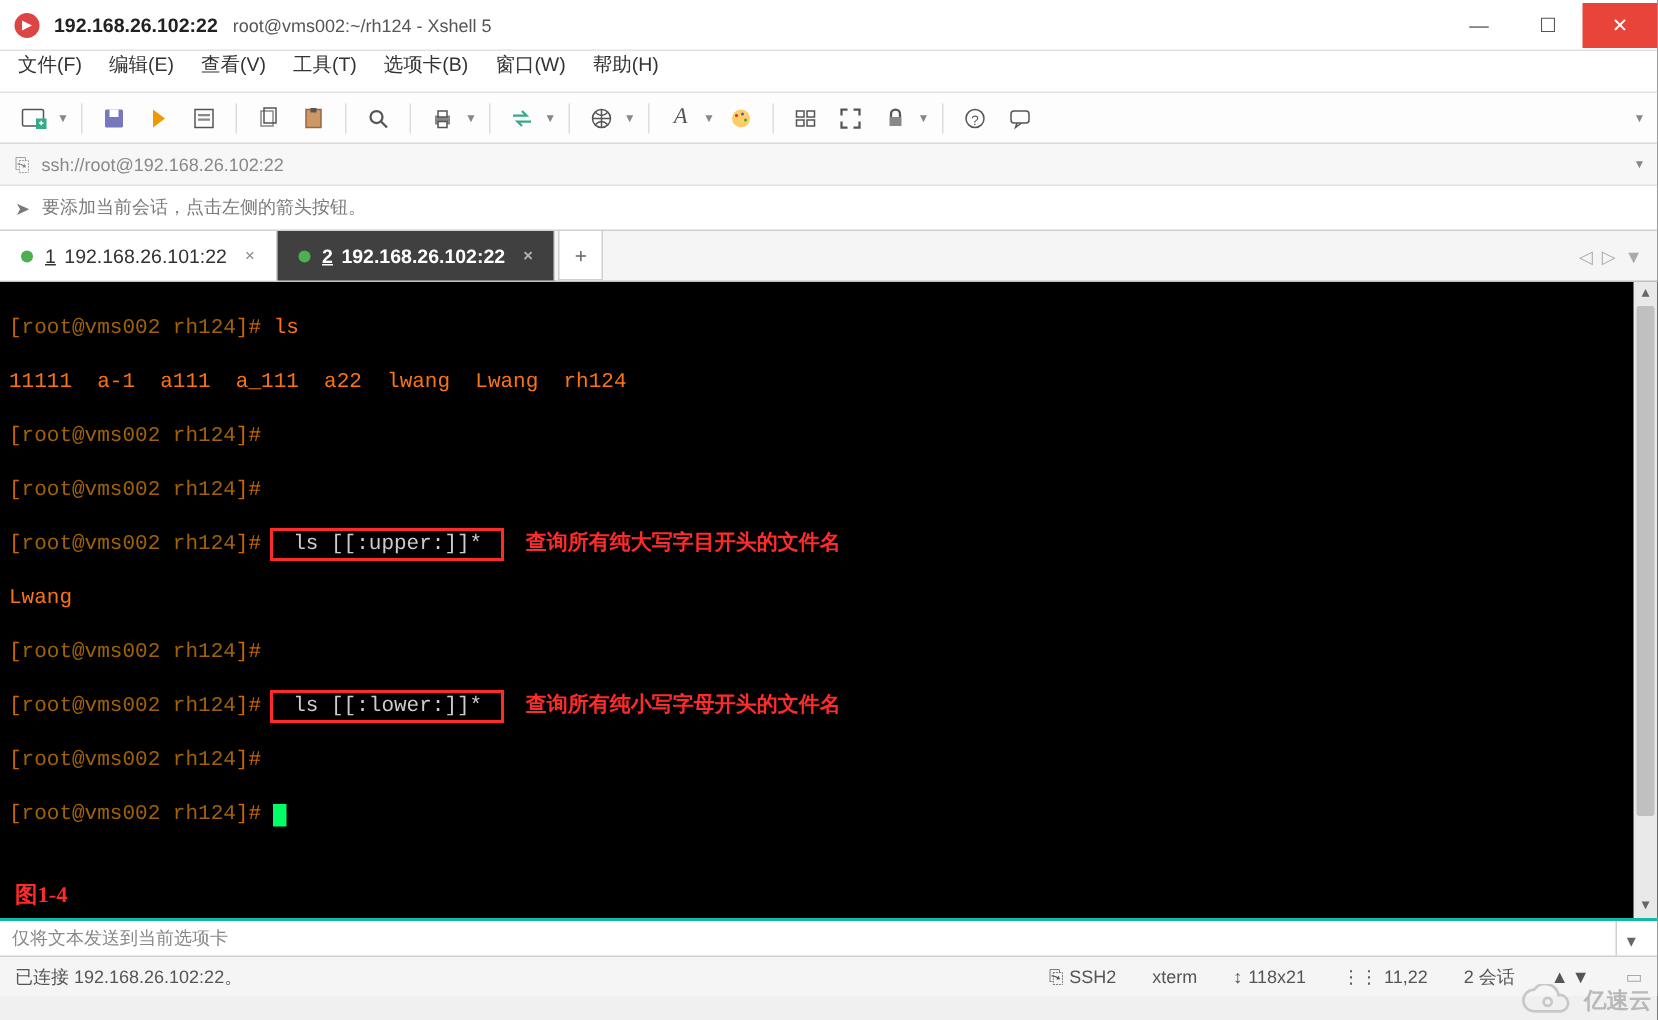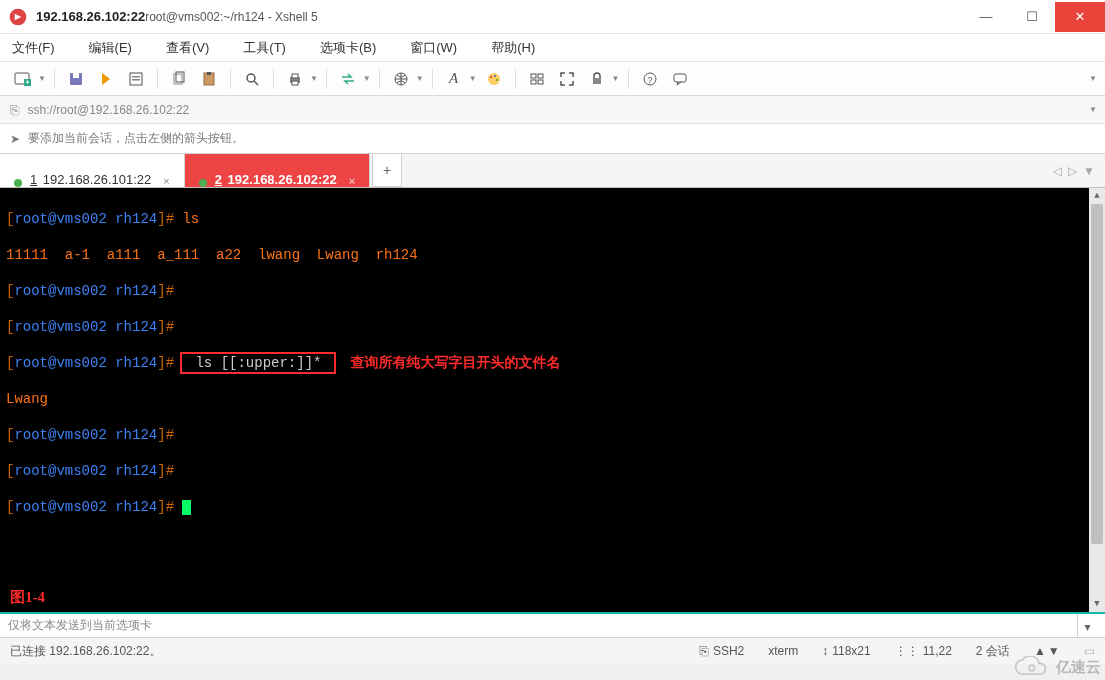--- a/index.html
+++ b/index.html
@@ -1,54 +1,54 @@
 <!DOCTYPE html>
 <html><head>
 <meta charset="utf-8">
 <style>
 * { margin: 0; padding: 0; box-sizing: border-box; }
 body { font-family: "Microsoft YaHei", Tahoma, sans-serif; font-size: 12px; background: #f0f0f0; width: 1105px; height: 680px; overflow: hidden; position: relative; }
 
 .titlebar { height: 34px; background: #fff; display: flex; align-items: center; padding-left: 8px; border-bottom: 1px solid #e0e0e0; }
 .titlebar .app-icon { width: 20px; height: 20px; margin-right: 8px; }
 .titlebar .title { font-weight: bold; font-size: 13px; color: #222; }
-.titlebar .subtitle { margin-left: 0; color: #555; font-size: 12px; }
+.titlebar .subtitle { margin-left: 10px; color: #555; font-size: 12px; }
 .wincontrols { margin-left: auto; display: flex; }
 .wincontrols .btn { width: 46px; height: 30px; display: flex; align-items: center; justify-content: center; font-size: 13px; color: #555; }
 .wincontrols .close { background: #e8443a; color: #fff; width: 50px; }
 
-.menubar { height: 28px; background: #fff; display: flex; align-items: center; padding-left: 12px; gap: 34px; font-size: 13px; color: #333; border-bottom: 1px solid #e0e0e0; }
+.menubar { height: 28px; background: #fff; display: flex; padding-left: 12px; gap: 18px; font-size: 13px; color: #333; border-bottom: 1px solid #e0e0e0; }
 .menubar span { cursor: default; }
 
 .toolbar { height: 34px; background: #fdfdfd; display: flex; align-items: center; padding-left: 10px; gap: 4px; border-bottom: 1px solid #d8d8d8; }
 .tb-btn { width: 26px; height: 26px; display: flex; align-items: center; justify-content: center; border-radius: 2px; color: #555; font-size: 14px; }
 .tb-sep { width: 1px; height: 20px; background: #ddd; margin: 0 4px; }
 .tb-drop { font-size: 8px; color: #888; margin-left: -2px; }
 
 .addressbar { height: 28px; background: #f7f7f7; display: flex; align-items: center; padding-left: 10px; gap: 8px; border-bottom: 1px solid #e0e0e0; color: #888; font-size: 12px; }
 .addressbar .url-icon { color: #888; }
 
 .hintbar { height: 30px; background: #fff; display: flex; align-items: center; padding-left: 10px; gap: 8px; border-bottom: 1px solid #d0d0d0; color: #7a7a7a; font-size: 12px; }
 
 .tabbar { height: 34px; background: #f5f5f5; display: flex; align-items: stretch; border-bottom: 1px solid #c0c0c0; position: relative; }
-.tab { display: flex; align-items: flex-end; padding: 0 14px; gap: 8px; font-size: 13px; border-right: 1px solid #d0d0d0; position: relative; }
+.tab { display: flex; align-items: center; padding: 0 14px; gap: 8px; font-size: 13px; border-right: 1px solid #d0d0d0; position: relative; }
 .tab.inactive { background: #fff; color: #333; }
-.tab.active { background: #ef4444; color: #fff; font-weight: bold; }
+.tab.active { background: #404040; color: #fff; font-weight: bold; }
 .tab .dot { width: 8px; height: 8px; border-radius: 50%; }
 .tab.inactive .dot { background: #4caf50; }
 .tab.active .dot { background: #4caf50; }
 .tab .num { text-decoration: underline; margin-right: 2px; }
 .tab .closex { font-size: 11px; opacity: .6; margin-left: 4px; }
 .newtab { width: 30px; display: flex; align-items: center; justify-content: center; background: #fff; border: 1px solid #d0d0d0; border-top: none; font-size: 14px; color: #666; margin-left: 2px; }
 .tabnav { margin-left: auto; display: flex; align-items: center; gap: 6px; padding-right: 10px; color: #aaa; font-size: 12px; }
 
 .terminal { background: #000; color: #ccc; font-family: Consolas, "Courier New", monospace; font-size: 14px; line-height: 18px; padding: 4px 6px; height: 424px; overflow: hidden; position: relative; white-space: pre; }
 .terminal .pre-line { display:block; }
 .prompt-brackets { color: #cc6600; }
-.prompt-inner { color: #3b82f6; }
+.prompt-inner { color: #a16207; }
 .output { color: #f97316; }
 .redbox { outline: 2px solid #ff2a2a; padding: 0 13px; display: inline-block; }
 .annot { color: #ff2a2a; font-family: "Microsoft YaHei"; font-weight: bold; font-size: 14px; margin-left: 16px; }
 .figlabel { position: absolute; bottom: 6px; left: 10px; color: #ff2a2a; font-family: "Microsoft YaHei"; font-weight: bold; font-size: 15px; }
 .cursor-block { display: inline-block; width: 9px; height: 15px; background: #00ff66; vertical-align: text-bottom; }
 .scrollbar { position: absolute; right: 0; top: 0; width: 16px; height: 100%; background: #e9e9e9; }
 .scrollbar .thumb { position: absolute; left: 2px; right: 2px; top: 16px; height: 340px; background: #c0c0c0; border-radius: 2px; }
 .scrollbar .arrow { position: absolute; left: 0; right: 0; height: 16px; text-align: center; font-size: 9px; color: #666; line-height: 16px; }
 .scrollbar .up { top: 0; }
 .scrollbar .down { bottom: 0; }
@@ -242,20 +242,21 @@
 </div>
 
 <div class="terminal">
 <span class="pre-line"><span class="prompt-brackets">[</span><span class="prompt-inner">root@vms002 rh124</span><span class="prompt-brackets">]#</span> <span class="output">ls</span></span>
 <span class="pre-line output">11111  a-1  a111  a_111  a22  lwang  Lwang  rh124</span>
 <span class="pre-line"><span class="prompt-brackets">[</span><span class="prompt-inner">root@vms002 rh124</span><span class="prompt-brackets">]#</span></span>
 <span class="pre-line"><span class="prompt-brackets">[</span><span class="prompt-inner">root@vms002 rh124</span><span class="prompt-brackets">]#</span></span>
 <span class="pre-line"><span class="prompt-brackets">[</span><span class="prompt-inner">root@vms002 rh124</span><span class="prompt-brackets">]#</span> <span class="redbox">ls [[:upper:]]*</span><span class="annot">查询所有纯大写字目开头的文件名</span></span>
 <span class="pre-line output">Lwang</span>
 <span class="pre-line"><span class="prompt-brackets">[</span><span class="prompt-inner">root@vms002 rh124</span><span class="prompt-brackets">]#</span></span>
+<span class="pre-line"><span class="prompt-brackets">[</span><span class="prompt-inner">root@vms002 rh124</span><span class="prompt-brackets">]#</span> <span class="redbox">ls [[:lower:]]*</span><span class="annot">查询所有纯小写字母开头的文件名</span></span>
 <span class="pre-line"><span class="prompt-brackets">[</span><span class="prompt-inner">root@vms002 rh124</span><span class="prompt-brackets">]#</span></span>
 <span class="pre-line"><span class="prompt-brackets">[</span><span class="prompt-inner">root@vms002 rh124</span><span class="prompt-brackets">]#</span> <span class="cursor-block"></span></span>
   <div class="figlabel">图1-4</div>
   <div class="scrollbar">
     <div class="arrow up">▲</div>
     <div class="thumb"></div>
     <div class="arrow down">▼</div>
   </div>
 </div>
 

